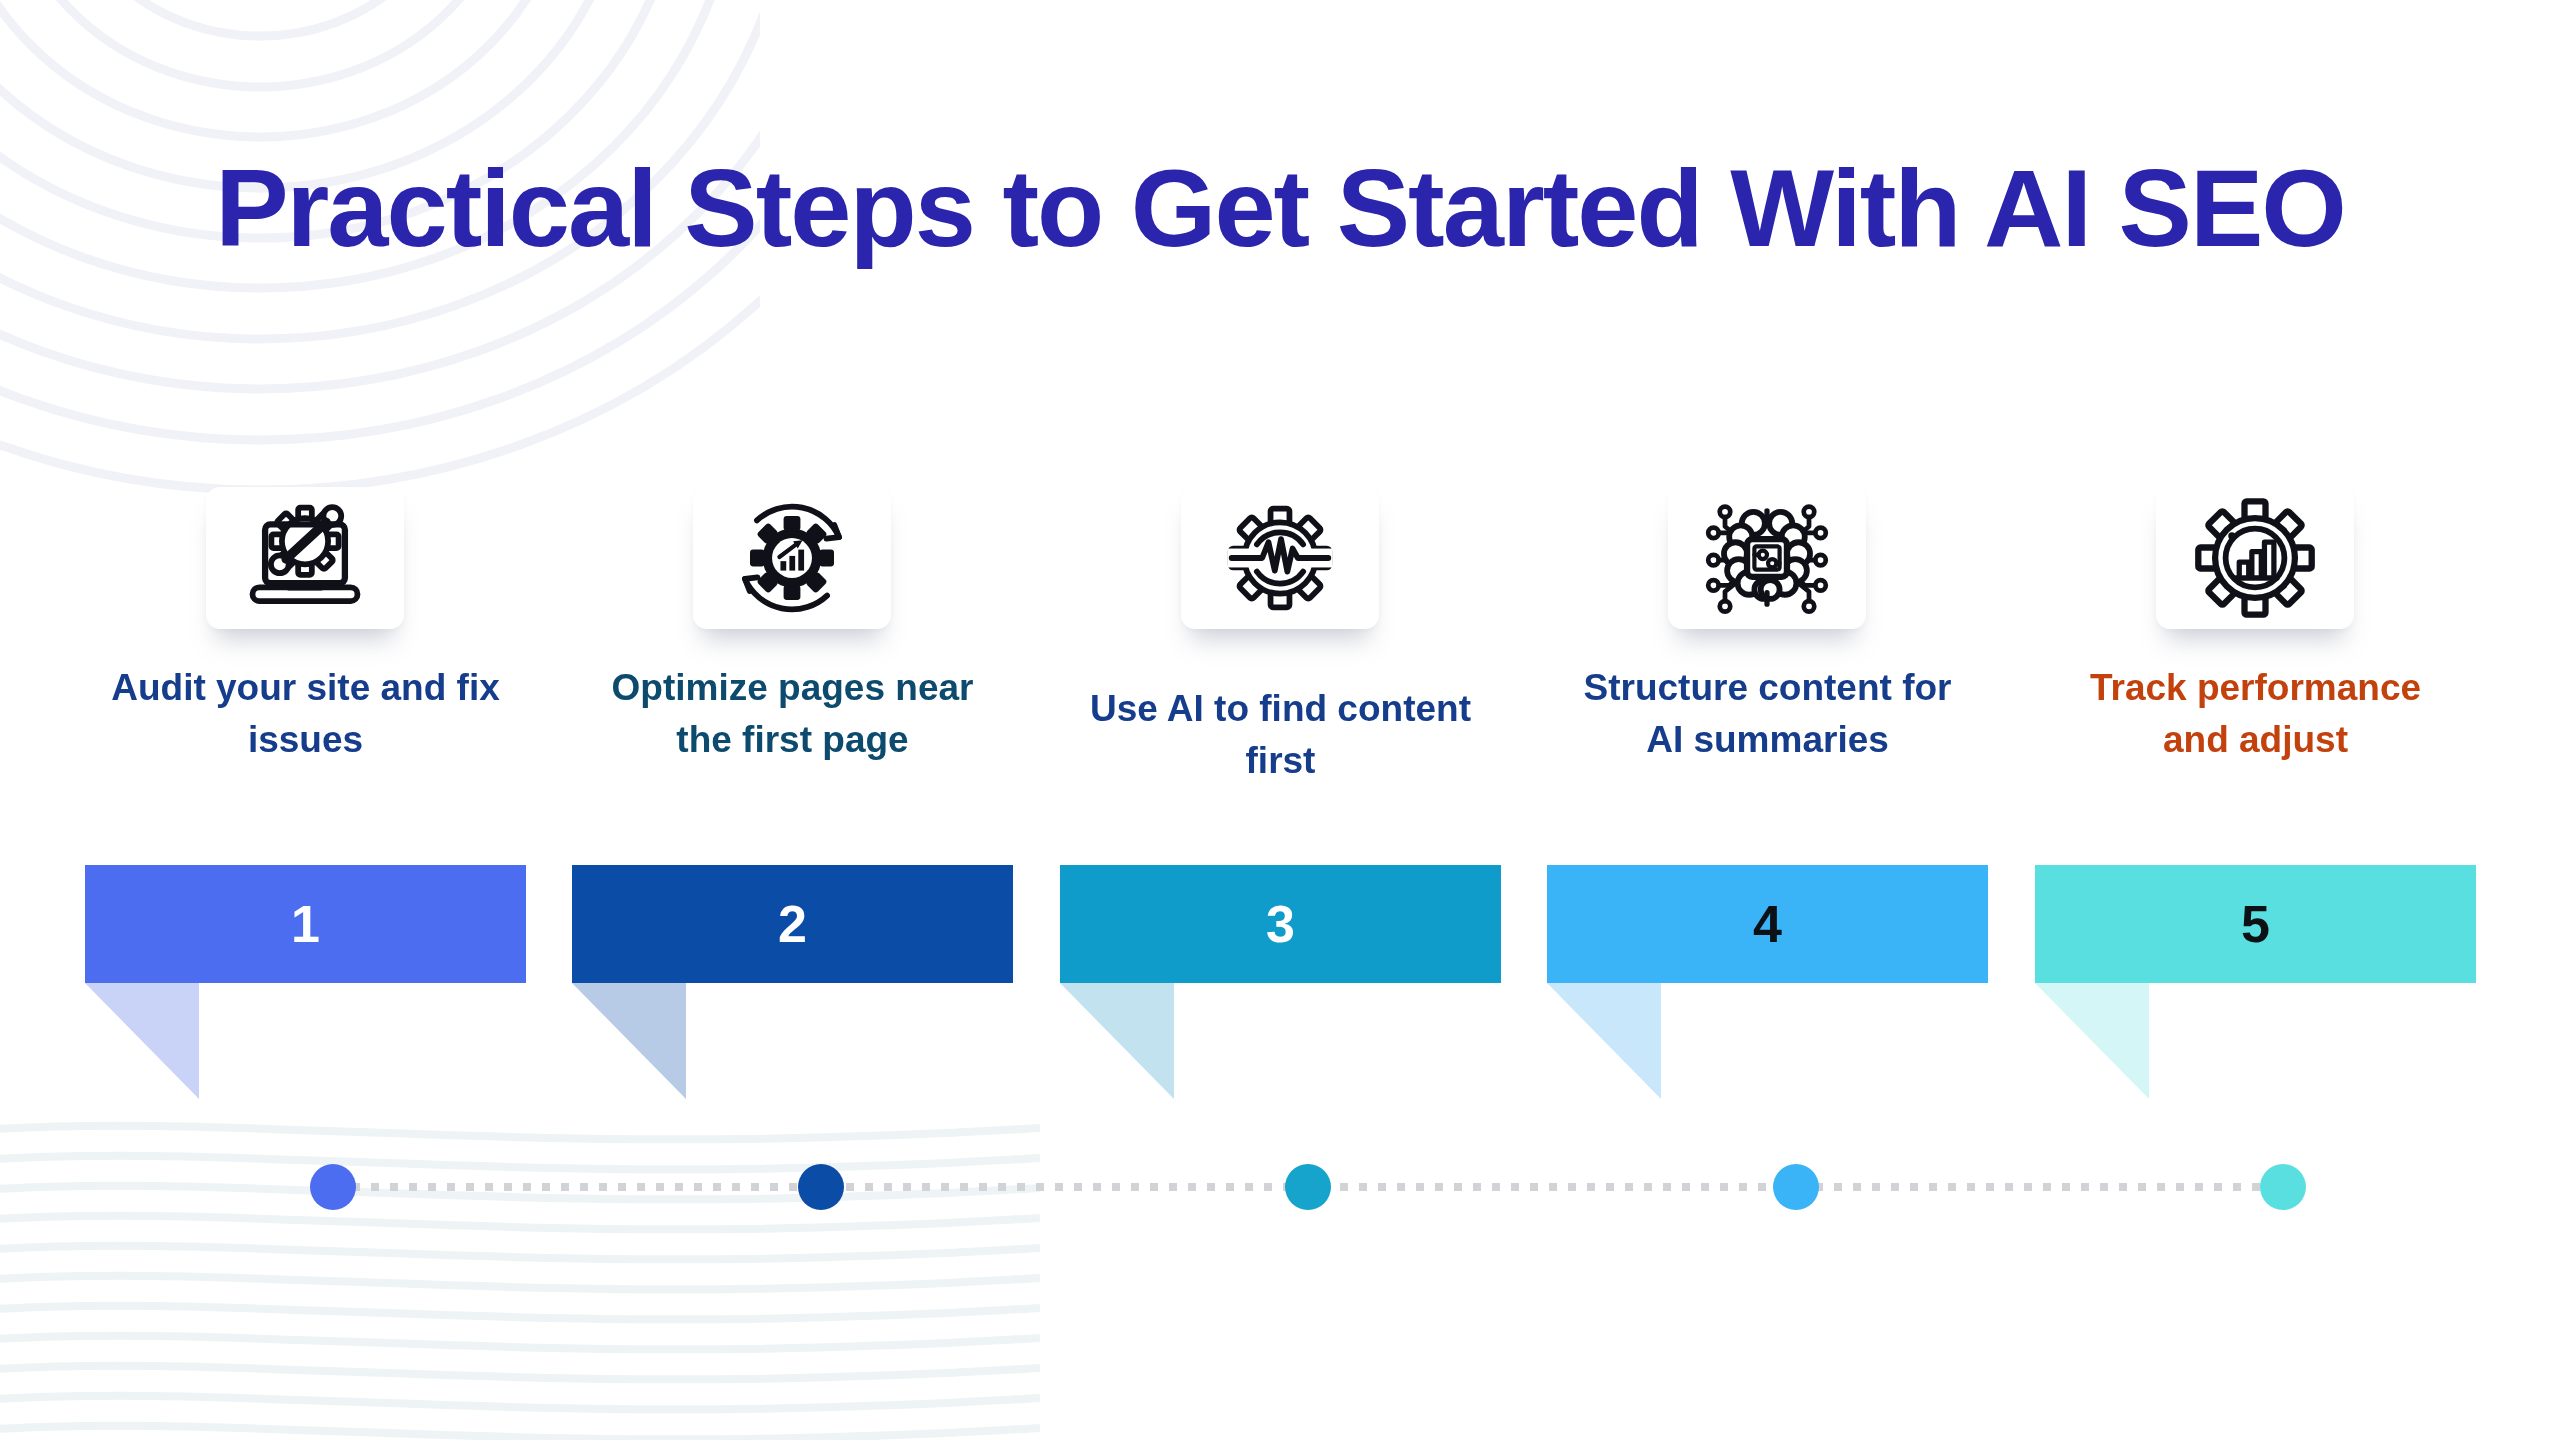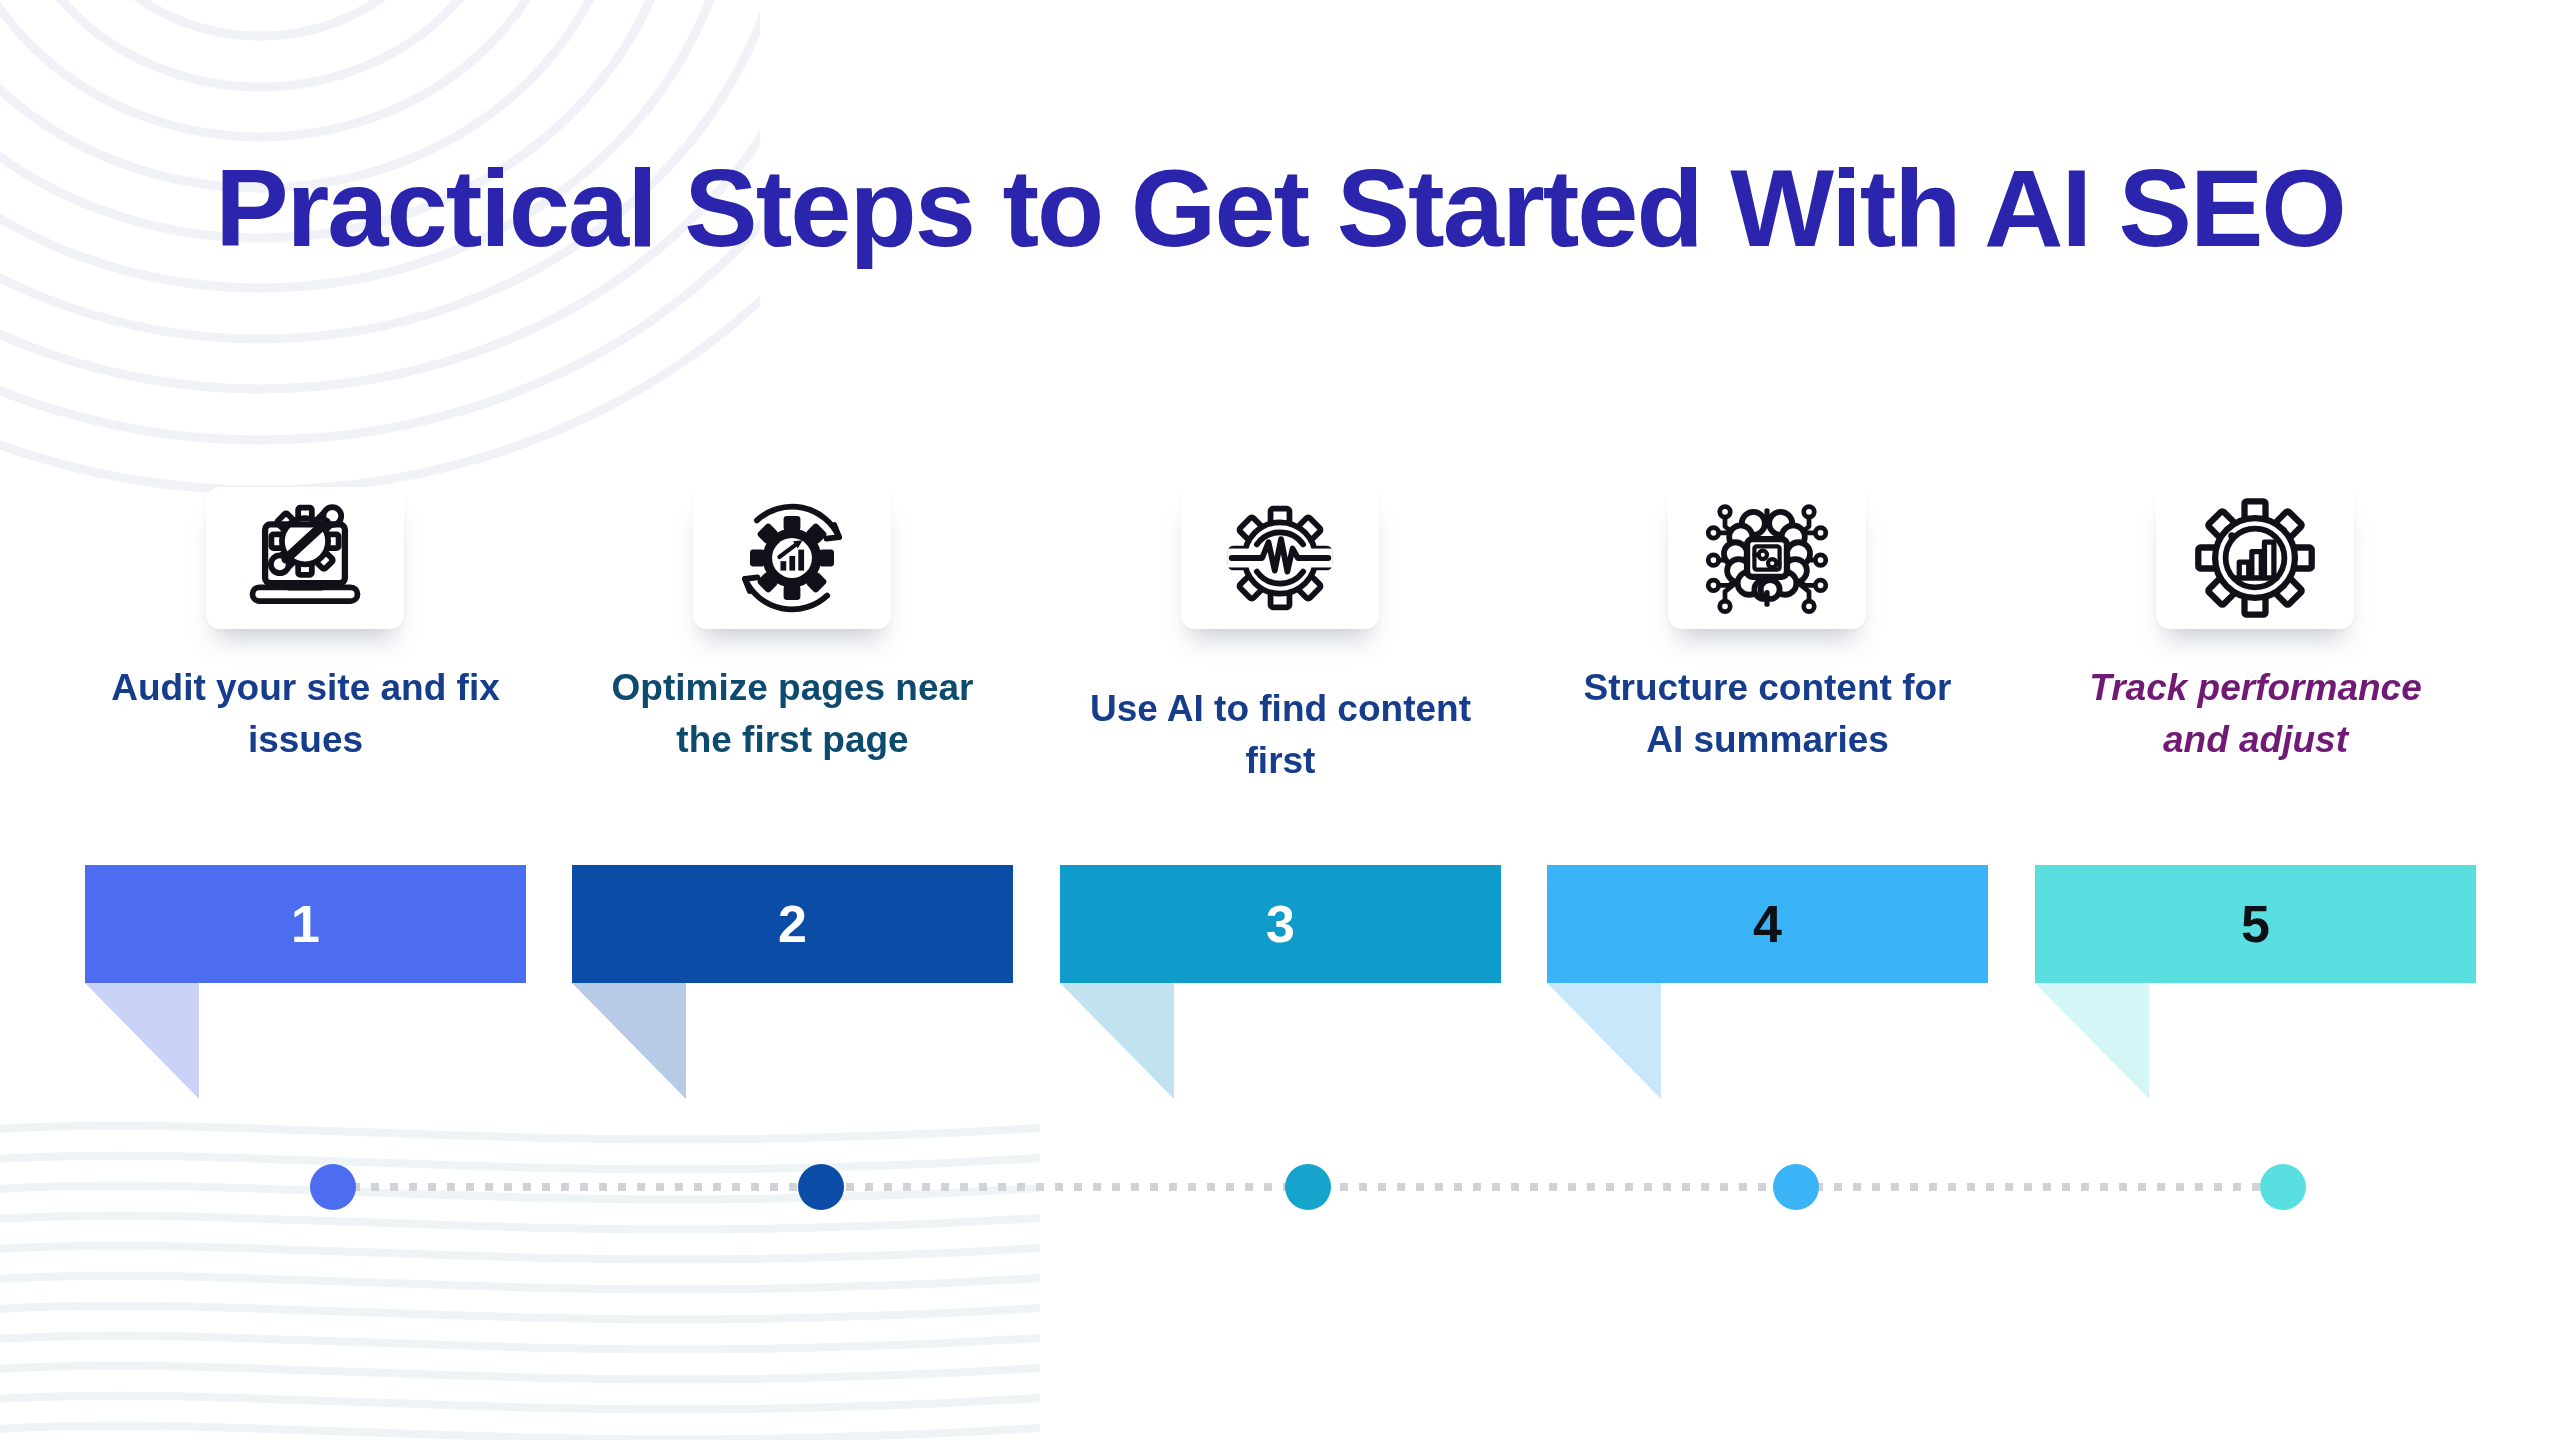--- a/index.html
+++ b/index.html
@@ -274,21 +274,21 @@
             <circle cx="38" cy="39" r="3.5" fill="#101018" stroke="none"></circle>
             <path d="M42 79 H81" stroke-width="5"></path>
             <g fill="#ffffff" stroke-width="5">
               <rect x="45" y="64" width="9" height="15"></rect>
               <rect x="57" y="54" width="9" height="25"></rect>
               <rect x="69" y="45" width="9" height="34"></rect>
             </g>
           </g>
         </svg>
       </div>
-      <div class="step-label" style="color: #701a75; font-style: italic;">
+      <div class="step-label" style="color: #c2410c;">
         <div>Track performance</div>
         <div>and adjust</div>
       </div>
       <div class="banner" style="background: rgb(89, 223, 224); color: rgb(12, 17, 22);">
         <span>5</span>
       </div>
       <div class="tail" style="background: rgb(212, 246, 247);"></div>
     </div>
 
     <div>

